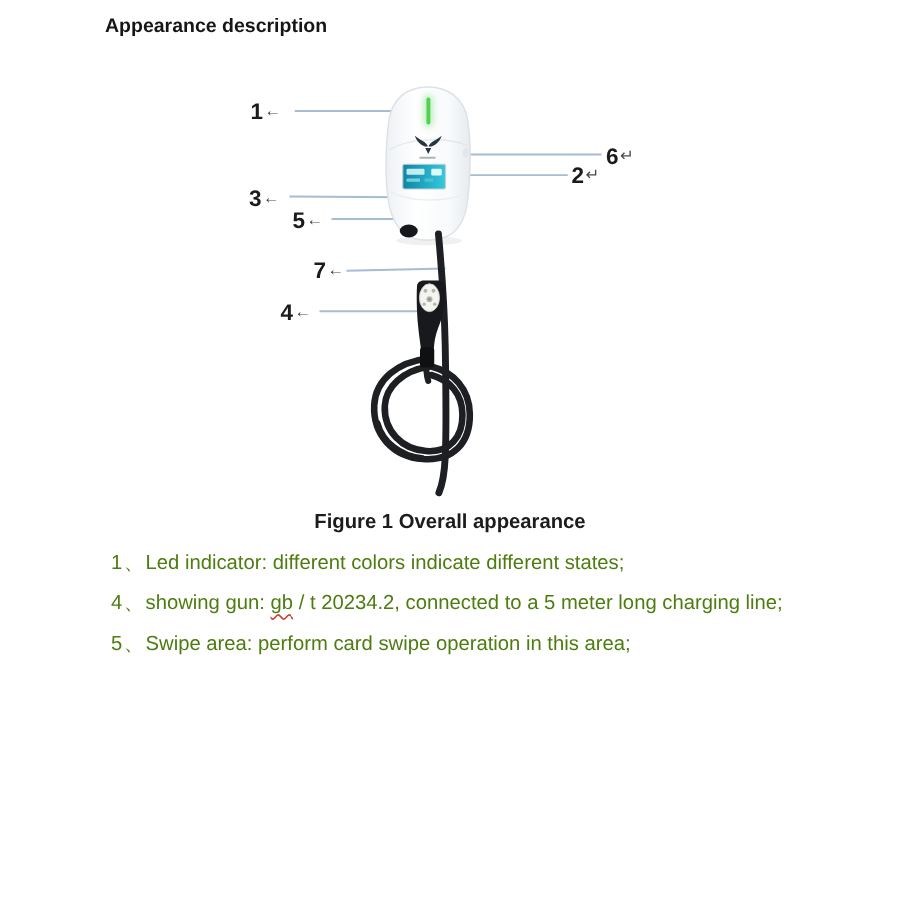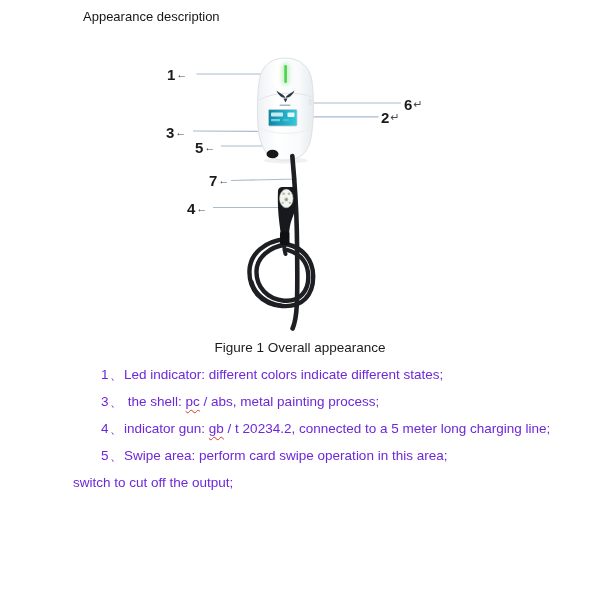--- a/index.html
+++ b/index.html
@@ -1,36 +1,36 @@
 <!DOCTYPE html>
 <html><head>
 <meta charset="utf-8">
 <style>
   html,body{margin:0;padding:0;}
   body{
     width:600px;height:600px;position:relative;background:#ffffff;
     font-family:"Liberation Sans",sans-serif;color:#1c1c1c;overflow:hidden;
   }
   .page-title{
-    position:absolute;left:83px;top:9px;font-size:13px;font-weight:normal;color:#161616;
+    position:absolute;left:70px;top:9px;font-size:13px;font-weight:bold;color:#161616;
     white-space:pre;
   }
   .fig-svg{position:absolute;left:140px;top:50px;width:300px;height:290px;}
   .callout{
     position:absolute;font-size:15px;font-weight:bold;color:#1b1b1b;white-space:pre;line-height:18px;
   }
   .callout .mark{
     font-size:11px;font-weight:normal;color:#4a4a4a;vertical-align:2px;margin-left:1px;
   }
   .fig-caption{
     position:absolute;left:0;top:340px;width:600px;text-align:center;
-    font-size:13.5px;color:#1c1c1c;
+    font-size:13.5px;color:#1c1c1c;font-weight:bold;
   }
   .desc{
-    position:absolute;left:73px;top:361px;width:510px;font-size:13.5px;color:#6d28d9;
+    position:absolute;left:46px;top:361px;width:510px;font-size:13.5px;color:#4d7c0f;
   }
   .li{height:27px;line-height:27px;padding-left:28px;white-space:pre;}
   .li.cont{padding-left:0;}
   .li .num{letter-spacing:1px;}
   .sp{
     text-decoration:underline;
     text-decoration-style:wavy;
     text-decoration-color:#cf3b2e;
     text-decoration-thickness:1px;
     text-underline-offset:2.5px;
@@ -124,17 +124,15 @@
 <div class="callout" style="left:195px;top:137.5px;"><span class="num">5</span><span class="mark">←</span></div>
 <div class="callout" style="left:209px;top:171px;"><span class="num">7</span><span class="mark">←</span></div>
 <div class="callout" style="left:187px;top:198.5px;"><span class="num">4</span><span class="mark">←</span></div>
 <div class="callout" style="left:404px;top:94.5px;"><span class="num">6</span><span class="mark">↵</span></div>
 <div class="callout" style="left:381px;top:108px;"><span class="num">2</span><span class="mark">↵</span></div>
 
 <div class="fig-caption">Figure 1 Overall appearance</div>
 
 <div class="desc">
   <div class="li"><span class="num">1、</span><span>Led indicator: different colors indicate different states;</span></div>
-  <div class="li"><span class="num">3、</span><span> the shell: </span><span class="sp">pc</span><span> / abs, metal painting process;</span></div>
-  <div class="li"><span class="num">4、</span><span>indicator gun: </span><span class="sp">gb</span><span> / t 20234.2, connected to a 5 meter long charging line;</span></div>
+  <div class="li"><span class="num">4、</span><span>showing gun: </span><span class="sp">gb</span><span> / t 20234.2, connected to a 5 meter long charging line;</span></div>
   <div class="li"><span class="num">5、</span><span>Swipe area: perform card swipe operation in this area;</span></div>
-  <div class="li cont"><span>switch to cut off the output;</span></div>
 </div>
 
 </body></html>

